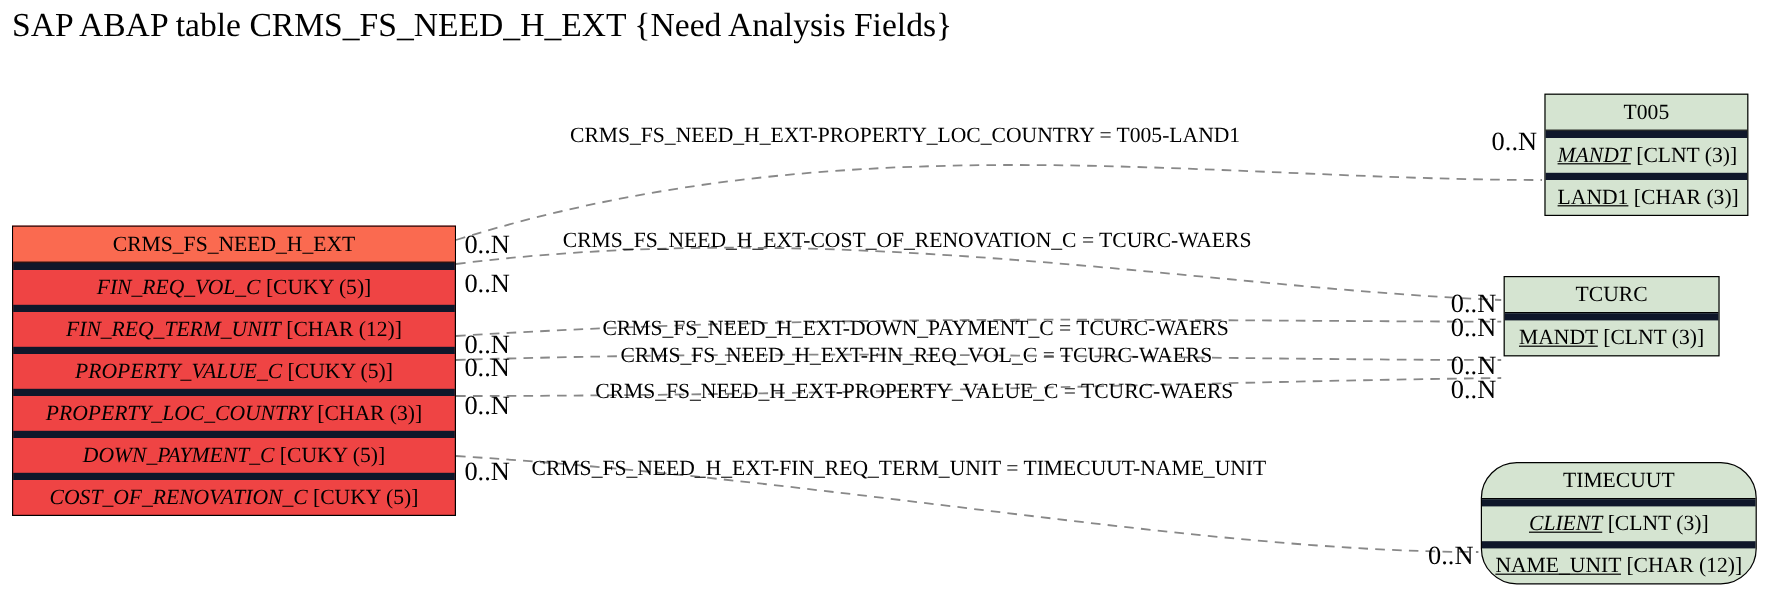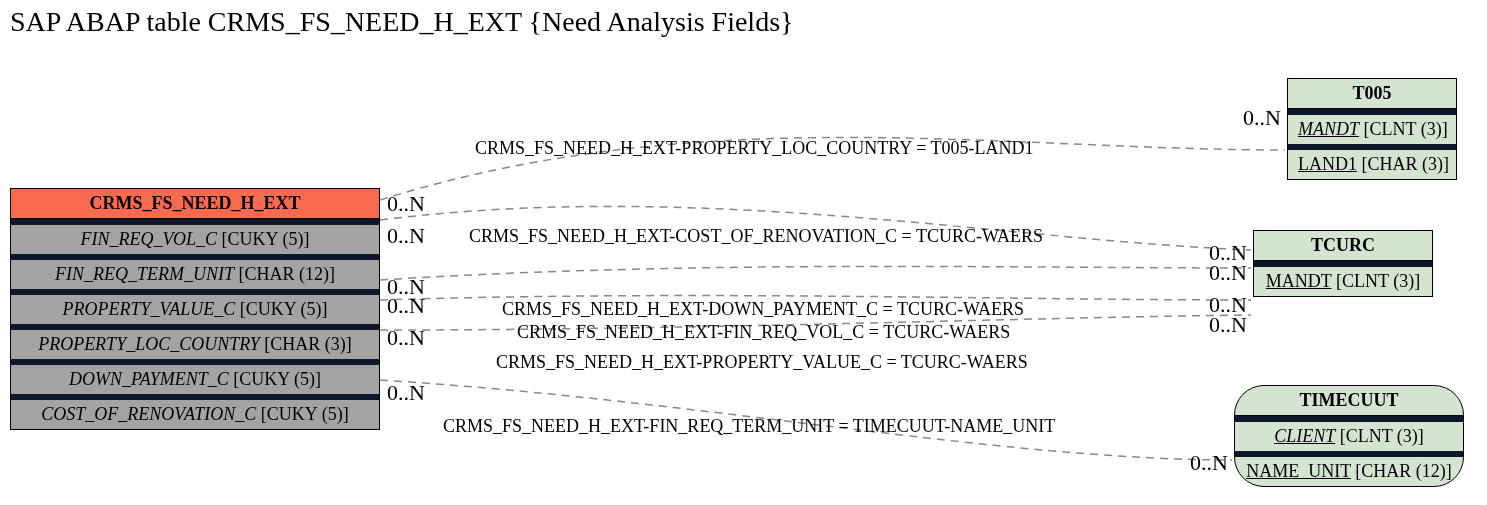--- a/index.html
+++ b/index.html
@@ -1,31 +1,31 @@
 <!DOCTYPE html>
 <html><head>
 <meta charset="utf-8">
 <style>
   html,body{margin:0;padding:0;width:1487px;height:505px;background:#fff;font-family:"Times New Roman",serif;font-size:18px;color:#000;}
   .canvas{position:relative;width:1487px;height:435px;}
   svg.lines{position:absolute;left:0;top:0;width:1487px;height:505px;pointer-events:none;}
   .title{position:absolute;left:10px;top:6px;font-size:28px;}
   .tbl{position:absolute;border:1px solid #000;box-sizing:border-box;}
-  .tbl .hdr{font-weight:bold;text-align:center;border-bottom:1px solid #000;padding:4px 10px;box-sizing:border-box;}
+  .tbl .hdr{font-weight:normal;text-align:center;border-bottom:1px solid #000;padding:4px 10px;box-sizing:border-box;}
   .tbl .row{border-top:6px solid #0f172a;padding:4px 10px;box-sizing:border-box;white-space:nowrap;text-align:center;}
   .tbl .row:first-of-type{border-top:none;}
-  .main{background:#a3a3a3;left:10px;top:188px;width:370px;}
+  .main{background:#ef4444;left:10px;top:188px;width:370px;}
   .main .hdr{background:#fa6a50;}
   .ref{background:#d5e4d1;}
   .t005{left:1287px;top:78px;width:170px;}
   .tcurc{left:1253px;top:230px;width:180px;}
   .timecuut{left:1234px;top:385px;width:230px;border-radius:30px;}
   .field-ital{font-style:italic;}
   .ul{text-decoration:underline;}
-  .rel-label{position:absolute;font-size:18px;text-align:center;white-space:nowrap;margin-top:36px;}
+  .rel-label{position:absolute;font-size:18px;text-align:center;white-space:nowrap;}
   .card-label{position:absolute;font-size:22px;}
 </style>
 </head>
 <body>
 <div class="canvas">
 
 <svg class="lines">
   <g stroke="#888" stroke-width="1.5" stroke-dasharray="8 6" fill="none">
 
     <path d="M380,200 C700,100 1000,150 1285,150"></path>

